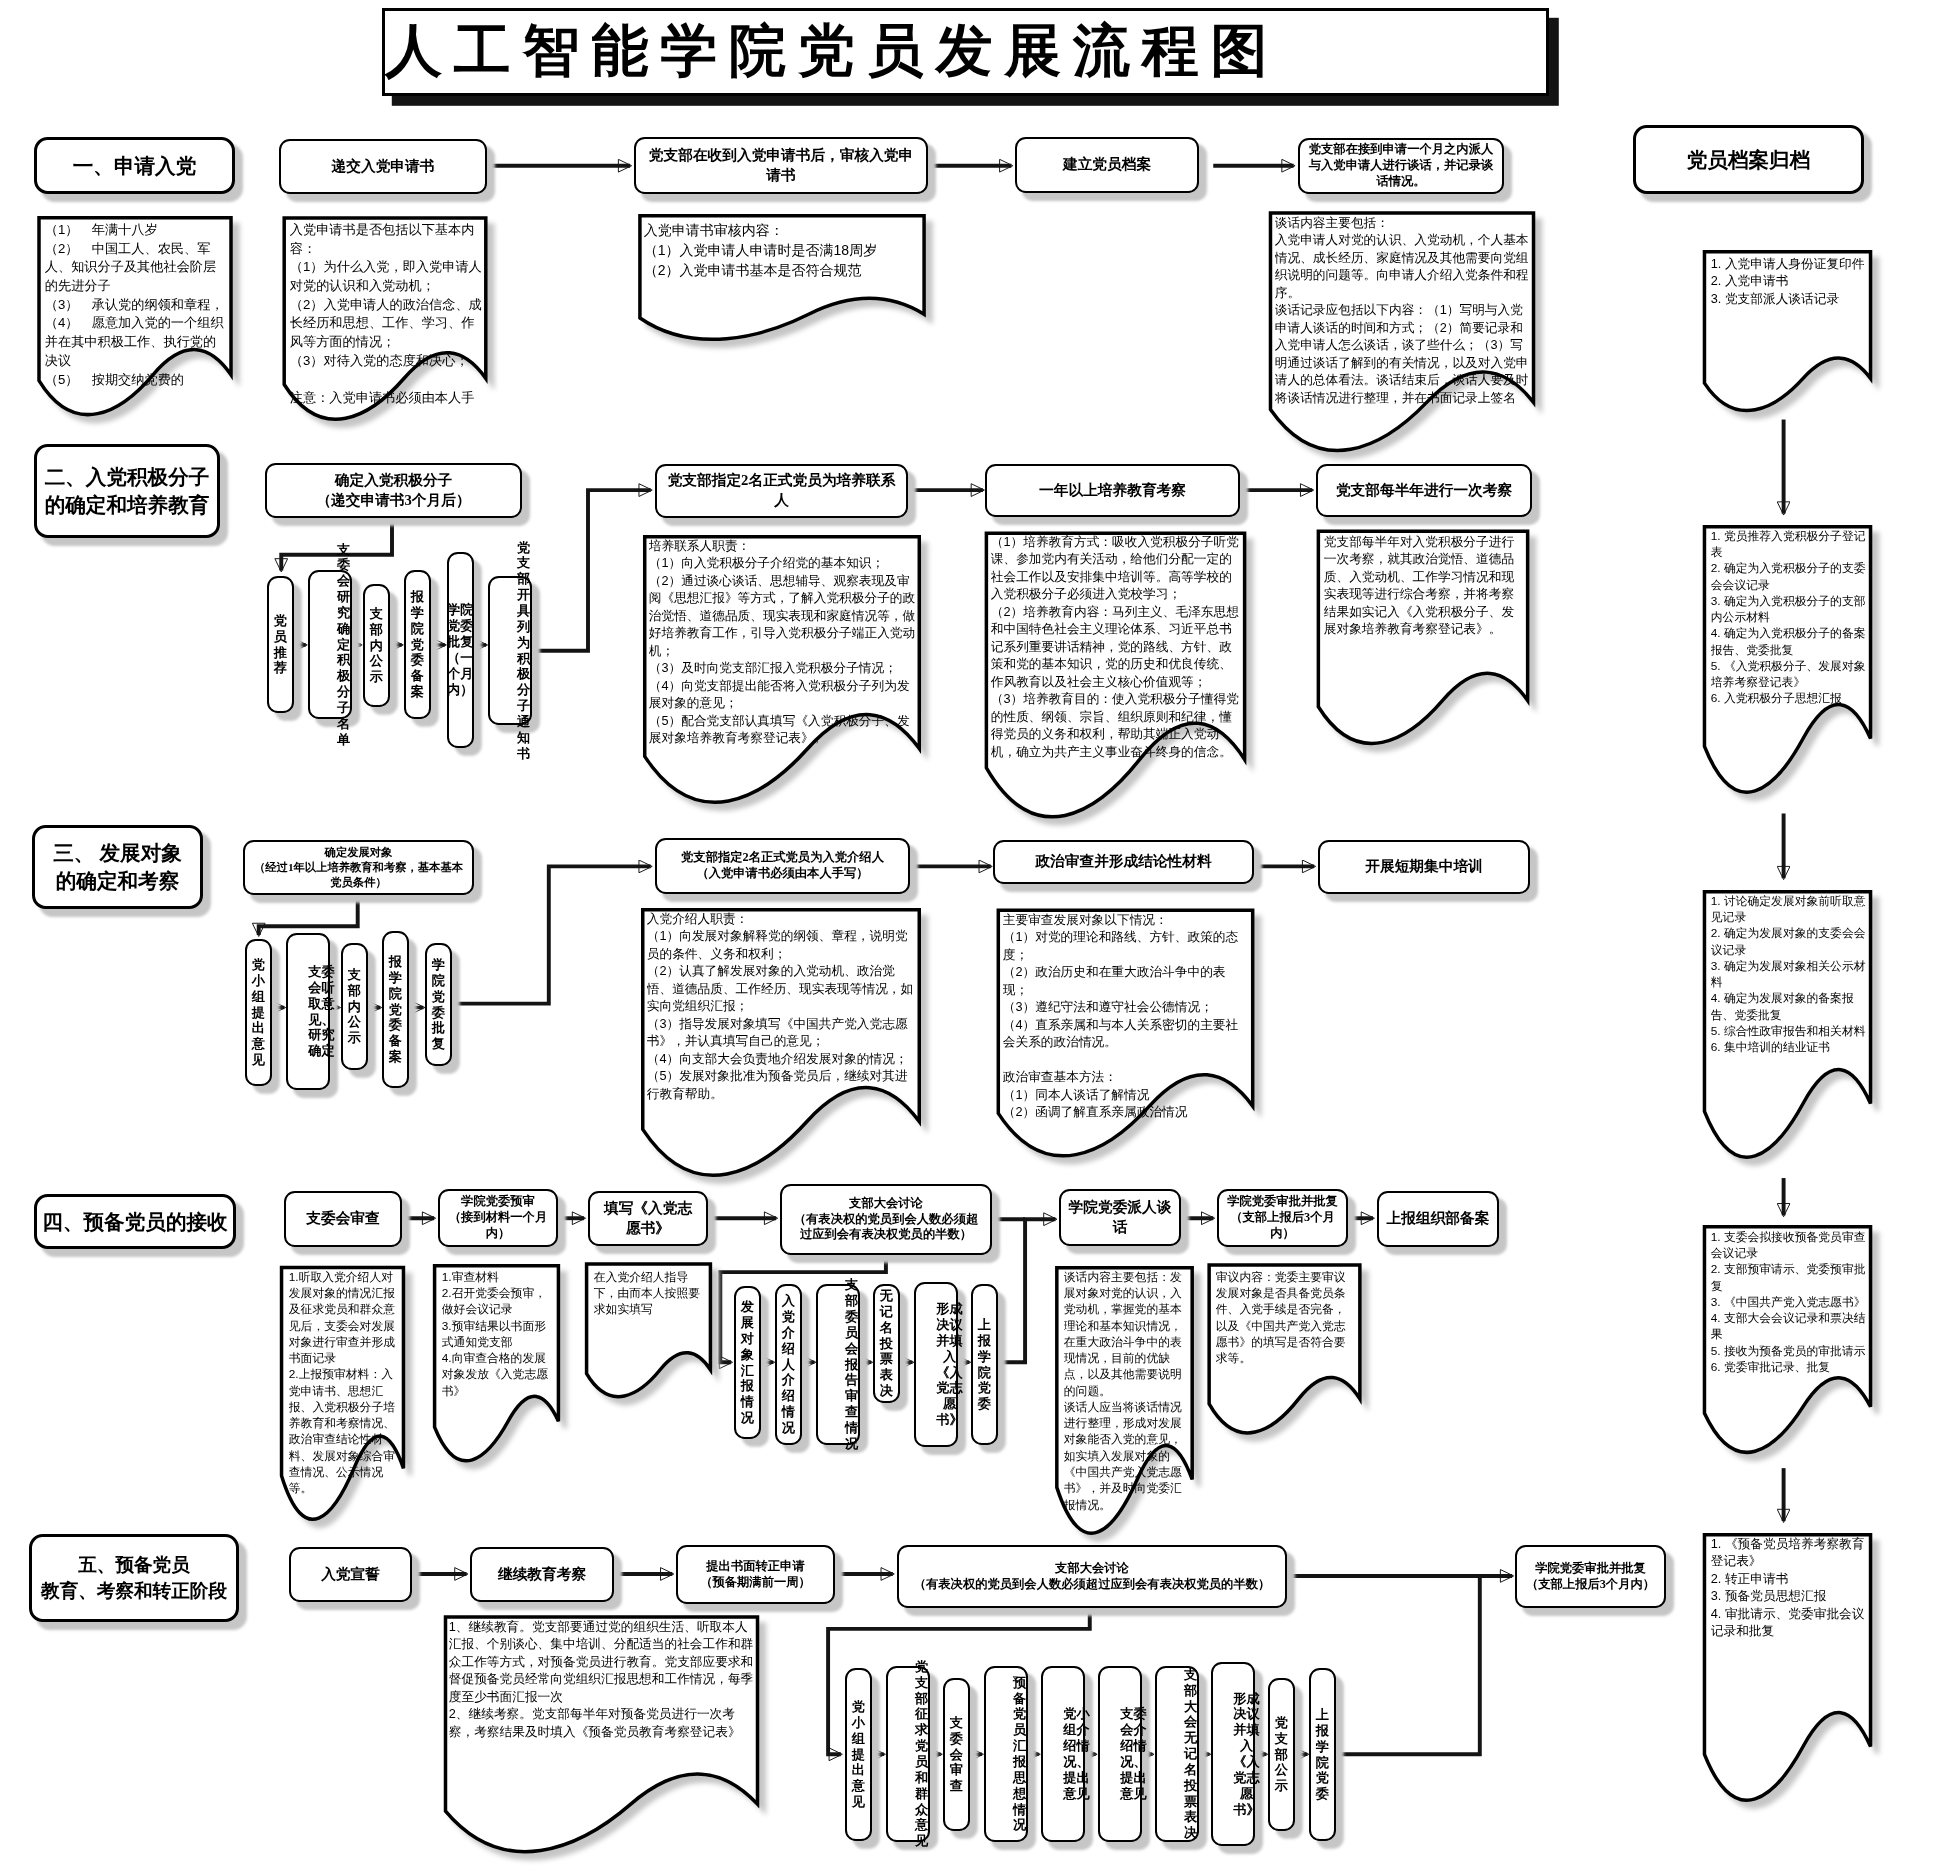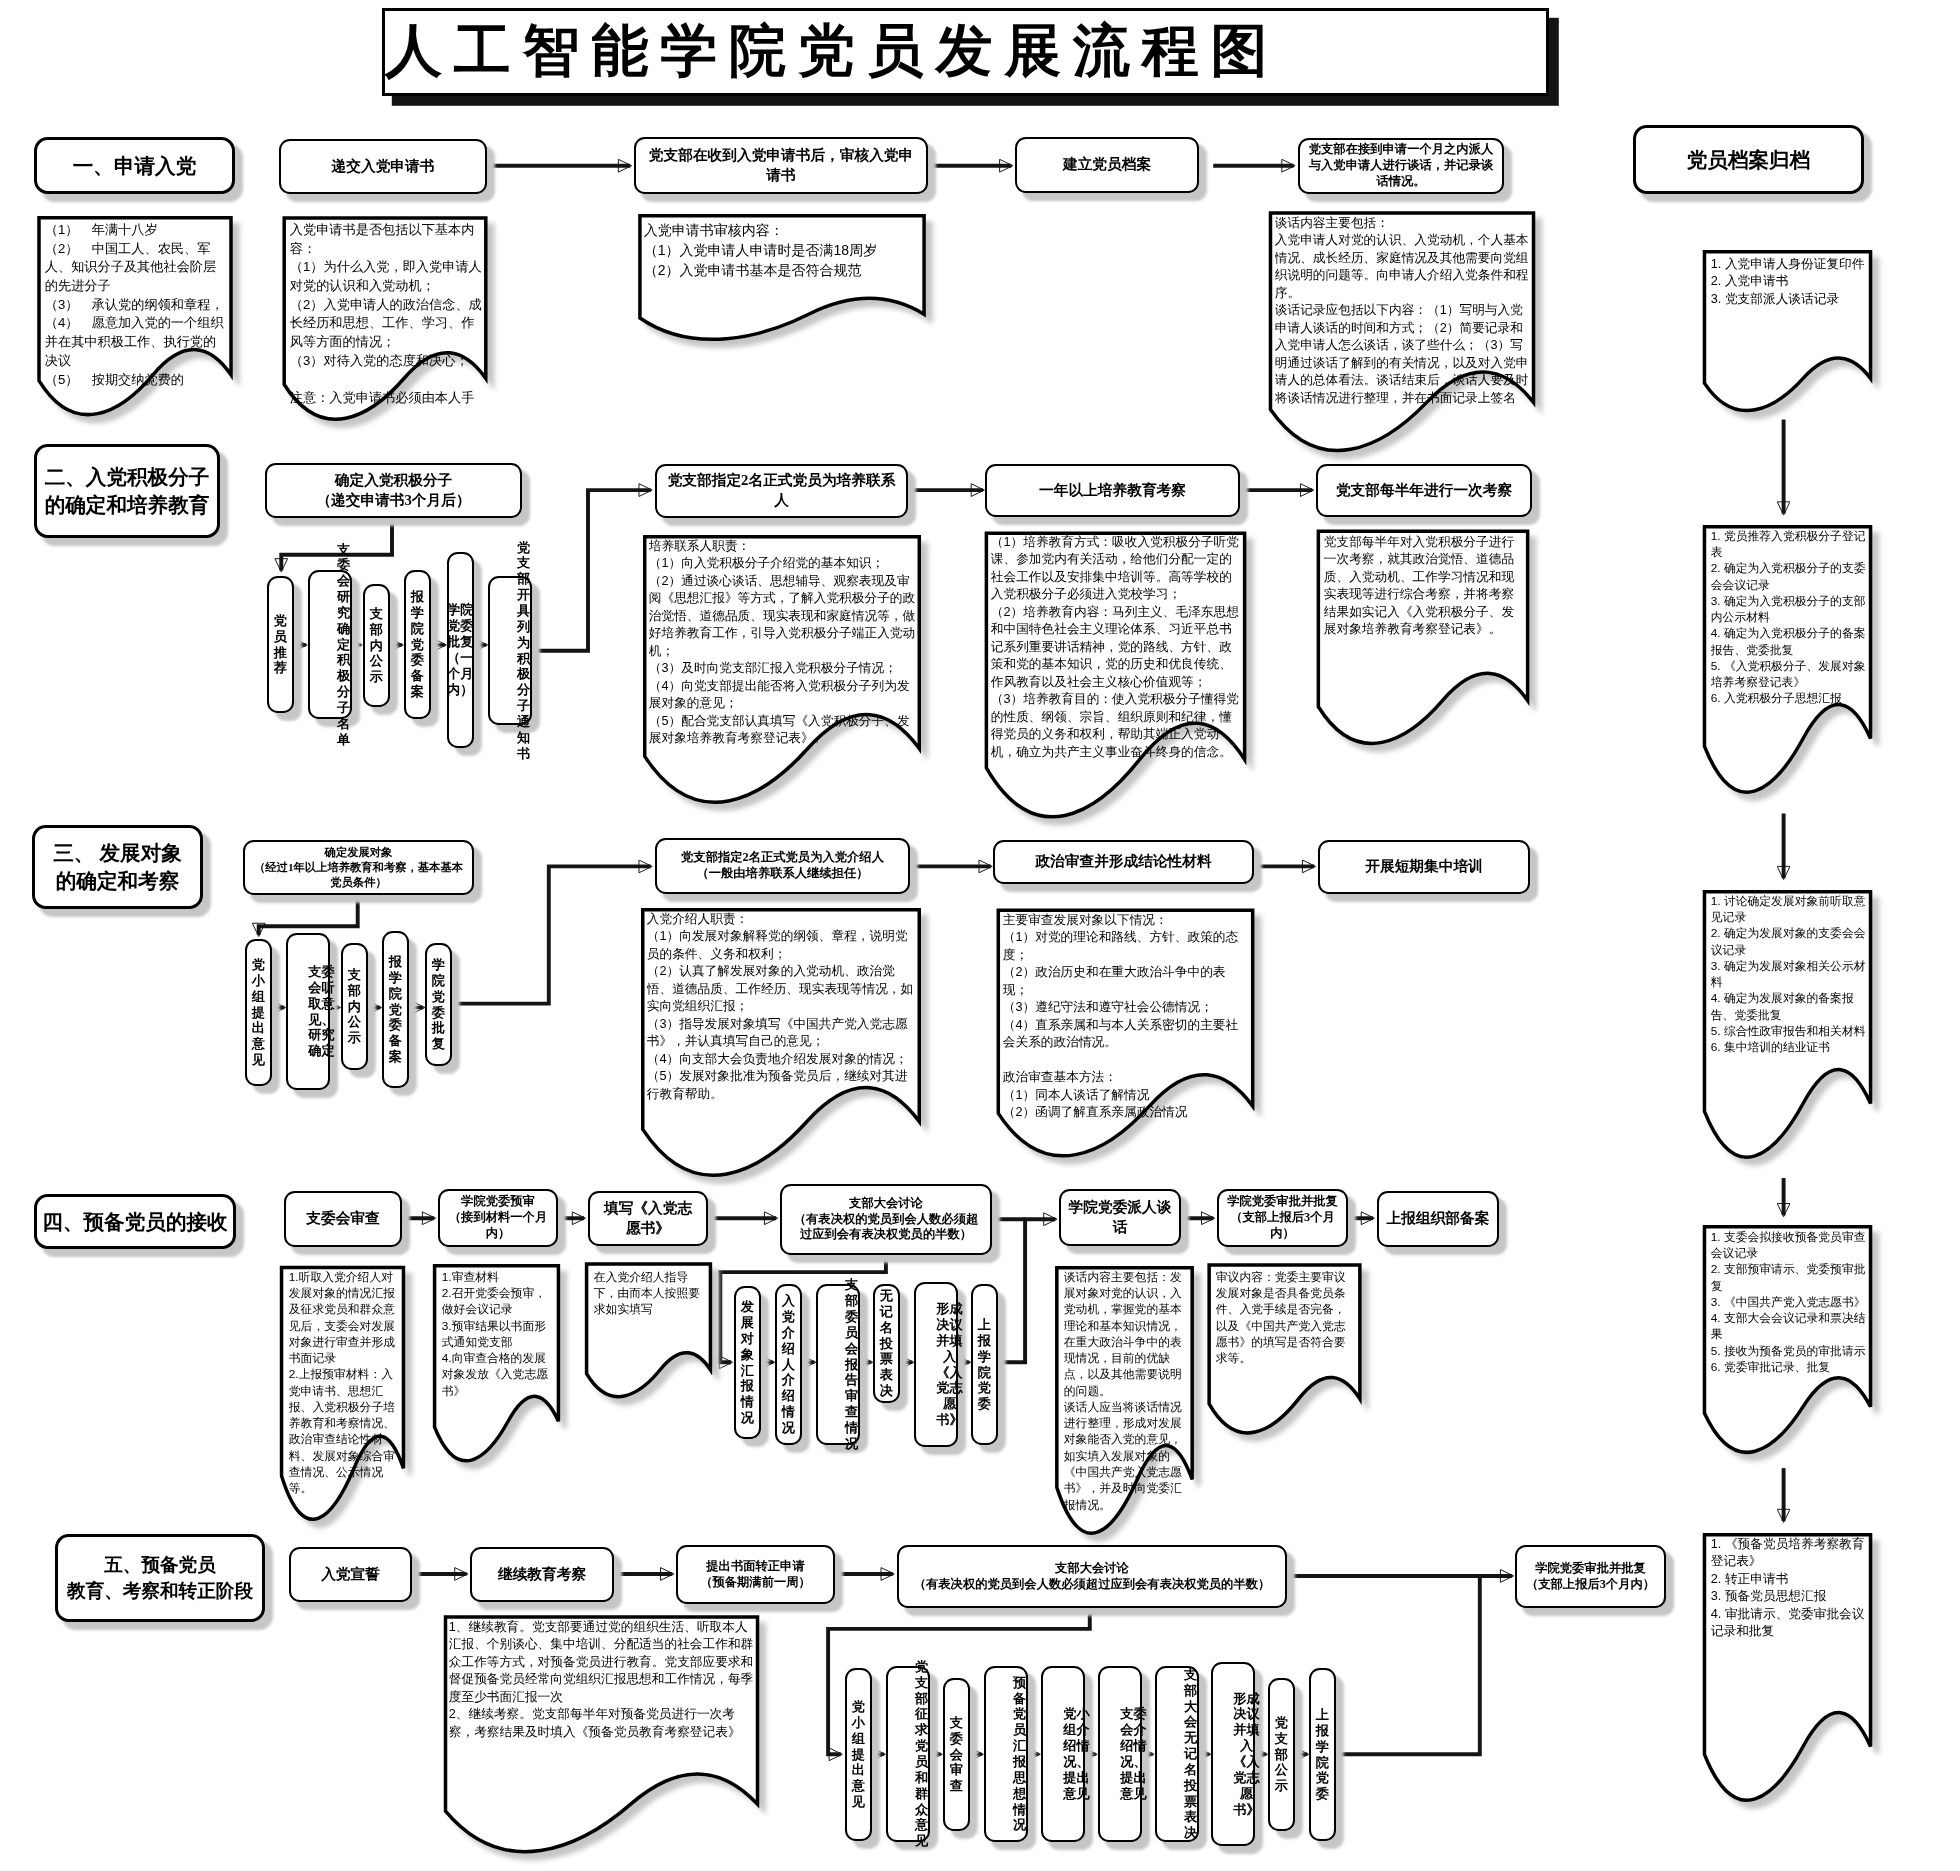--- a/index.html
+++ b/index.html
@@ -5,21 +5,21 @@
   html,body{margin:0;padding:0;background:#fff;}
   body{font-family:"Liberation Sans","DejaVu Sans",sans-serif;color:#000;}
   #canvas{position:relative;width:1960px;height:1871px;background:#fff;overflow:hidden;}
   .title{position:absolute;left:382px;top:7.8px;width:1161px;height:82px;border:3.9px solid #000;background:#fff;
     display:flex;align-items:center;justify-content:center;font-size:57px;font-weight:bold;letter-spacing:11.8px;
     box-shadow:9.8px 9.8px 0 #141414;z-index:3;}
   .sec,.pb,.vb1,.vb2{position:absolute;background:#fff;border:2.9px solid #000;border-radius:10.8px;box-sizing:border-box;
     display:flex;align-items:center;justify-content:center;text-align:center;
     box-shadow:7.8px 7.8px 2.9px #c6c6c6;z-index:2;}
   .sec{border-width:3.9px;border-radius:13.7px;font-size:20.6px;font-weight:bold;padding:2px 3.9px;}
-  .sec.sm2{font-size:18.6px;margin-left:26px;}
+  .sec.sm2{font-size:18.6px;}
   .pb{font-size:14.7px;font-weight:bold;padding:2.9px 6.9px;line-height:1.35;}
   .pb.sm{font-size:12.3px;line-height:1.3;}
   .pb.xs{font-size:11.3px;line-height:1.3;}
   .vb1,.vb2{font-size:13.2px;font-weight:bold;line-height:1.2;padding:7.8px 2px;word-break:break-all;}
   .vb1{width:26.5px;}
   .vb2{width:44px;padding-left:29px;}
   .bl{white-space:pre-line;display:block;width:100%;font-family:Liberation Serif, serif;}
   .doc{position:absolute;z-index:2;}
   .doc svg{position:absolute;left:0;top:0;width:100%;height:100%;filter:drop-shadow(7.8px 7.8px 2.9px #c6c6c6);}
   .dt{position:absolute;left:9.8px;right:7.8px;top:8.8px;bottom:29px;font-size:13.2px;line-height:1.42;
@@ -284,21 +284,21 @@
     </div>
 
   <div class="vb1" style="left:245px;top:939px;height:147px">党小组提出意见</div>
   <div class="vb2" style="left:286px;top:933px;height:157px">支委会听取意见、研究确定</div>
   <div class="vb1" style="left:341px;top:943px;height:127px">支部内公示</div>
   <div class="vb1" style="left:382px;top:931px;height:157px">报学院党委备案</div>
   <div class="vb1" style="left:425px;top:943px;height:123px">学院党委批复</div>
 
   <div class="pb sm" style="left:655px;top:838px;width:255px;height:56px">
     <span class="bl">党支部指定2名正式党员为入党介绍人
-（一般由培养联系人继续担任）</span>
+（入党申请书必须由本人手写）</span>
     </div>
   <div class="doc" style="left:637px;top:902px;width:288px;height:294px">
     <svg viewBox="0 0 200 150" preserveAspectRatio="none">
         <path d="M4,4 H196 V112 C176,92 150,86 118,112 C86,138 40,156 4,116 Z" fill="#fff" stroke="#000" stroke-width="3.5" vector-effect="non-scaling-stroke"></path>
       </svg>
     <div class="dt f13">入党介绍人职责：
 （1）向发展对象解释党的纲领、章程，说明党员的条件、义务和权利；
 （2）认真了解发展对象的入党动机、政治觉悟、道德品质、工作经历、现实表现等情况，如实向党组织汇报；
 （3）指导发展对象填写《中国共产党入党志愿书》，并认真填写自己的意见；
 （4）向支部大会负责地介绍发展对象的情况；

